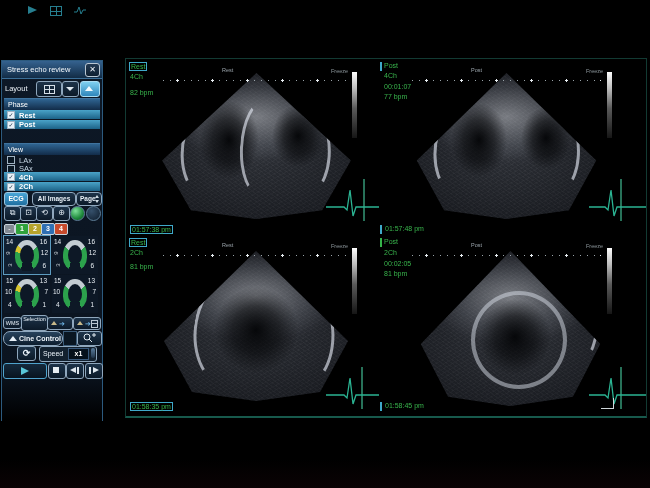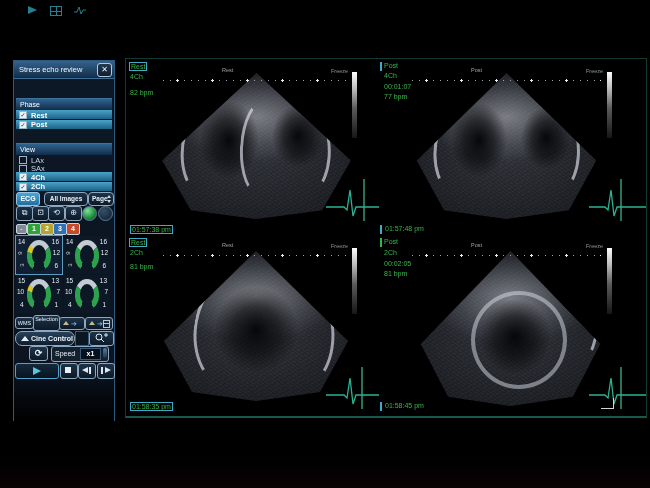--- a/index.html
+++ b/index.html
@@ -7,21 +7,21 @@
        background:linear-gradient(180deg,#000 0%,#000 94%,#0a0304 100%);
        font-family:"Liberation Sans",sans-serif;-webkit-font-smoothing:antialiased;}
   .abs{position:absolute;}
   
   .topicons{left:28px;top:5px;width:80px;height:12px;opacity:.85;}
   .pennant{left:0;top:1px;width:0;height:0;border-left:9px solid #2d95a8;border-top:4px solid transparent;border-bottom:4px solid transparent;}
   .gridic{left:22px;top:1px;width:10px;height:8px;border:1px solid #2d95a8;
      background:linear-gradient(#2d95a8,#2d95a8) 50% 0/1px 100% no-repeat,linear-gradient(#2d95a8,#2d95a8) 0 50%/100% 1px no-repeat;}
   .wavic{left:46px;top:0;}
   
-  .panel{left:13px;top:60px;width:100px;height:360px;background:linear-gradient(#0d1826 0%,#0b1420 86%,rgba(5,9,14,0) 100%);border:1px solid #2c5a7e;border-bottom:none;}
+  .panel{left:1px;top:60px;width:100px;height:360px;background:linear-gradient(#0d1826 0%,#0b1420 86%,rgba(5,9,14,0) 100%);border:1px solid #2c5a7e;border-bottom:none;}
   .ptitle{left:0;top:0;width:100%;height:17px;background:linear-gradient(#35628f,#122c46);border-bottom:1px solid #3b6e97;}
   .ptitle span{position:absolute;left:5px;top:4px;font-size:7.5px;color:#f2f7fb;}
   .closebtn{right:2px;top:2px;width:13px;height:12px;border:1px solid #b9c6d2;border-radius:3px;background:linear-gradient(#243a52,#0e1f31);color:#eef4f9;font-size:8px;line-height:11px;text-align:center;}
   .playout{left:0;top:19px;width:100%;height:17px;}
   .playout .lbl{position:absolute;left:3px;top:4px;font-size:7.5px;color:#e9eff5;}
   .btn{background:linear-gradient(#1d3349,#0c1a29);border:1px solid #8fa7bd;border-radius:3px;color:#e8f0f7;}
   .gridbtn{left:34px;top:1px;width:24px;height:14px;}
   .gridglyph{position:absolute;left:7px;top:3px;width:9px;height:7px;border:1px solid #d5dfe8;
      background:linear-gradient(#d5dfe8,#d5dfe8) 50% 0/1px 100% no-repeat,linear-gradient(#d5dfe8,#d5dfe8) 0 50%/100% 1px no-repeat;}
   .chevbtn{left:60px;top:1px;width:15px;height:14px;}
@@ -129,20 +129,32 @@
     </svg>
 </div>
 
 <div class="abs panel">
 
   <div class="abs ptitle">
     <span>Stress echo review</span>
     <div class="abs closebtn">✕</div>
   </div>
 
+  <div class="abs playout">
+    <span class="lbl">Layout</span>
+    <div class="abs btn gridbtn">
+        <span class="gridglyph"></span>
+      </div>
+    <div class="abs btn chevbtn">
+        <span class="chevglyph"></span>
+      </div>
+    <div class="abs bluebtn">
+        <span class="upglyph"></span>
+      </div>
+  </div>
 
   <div class="abs sech" style="top:37px">
       <span>Phase</span>
     </div>
   <div class="abs prow on" style="top:49px">
     <span class="cb"></span>
       <span class="rl">Rest</span>
   </div>
   <div class="abs prow on" style="top:58.5px">
     <span class="cb"></span>

